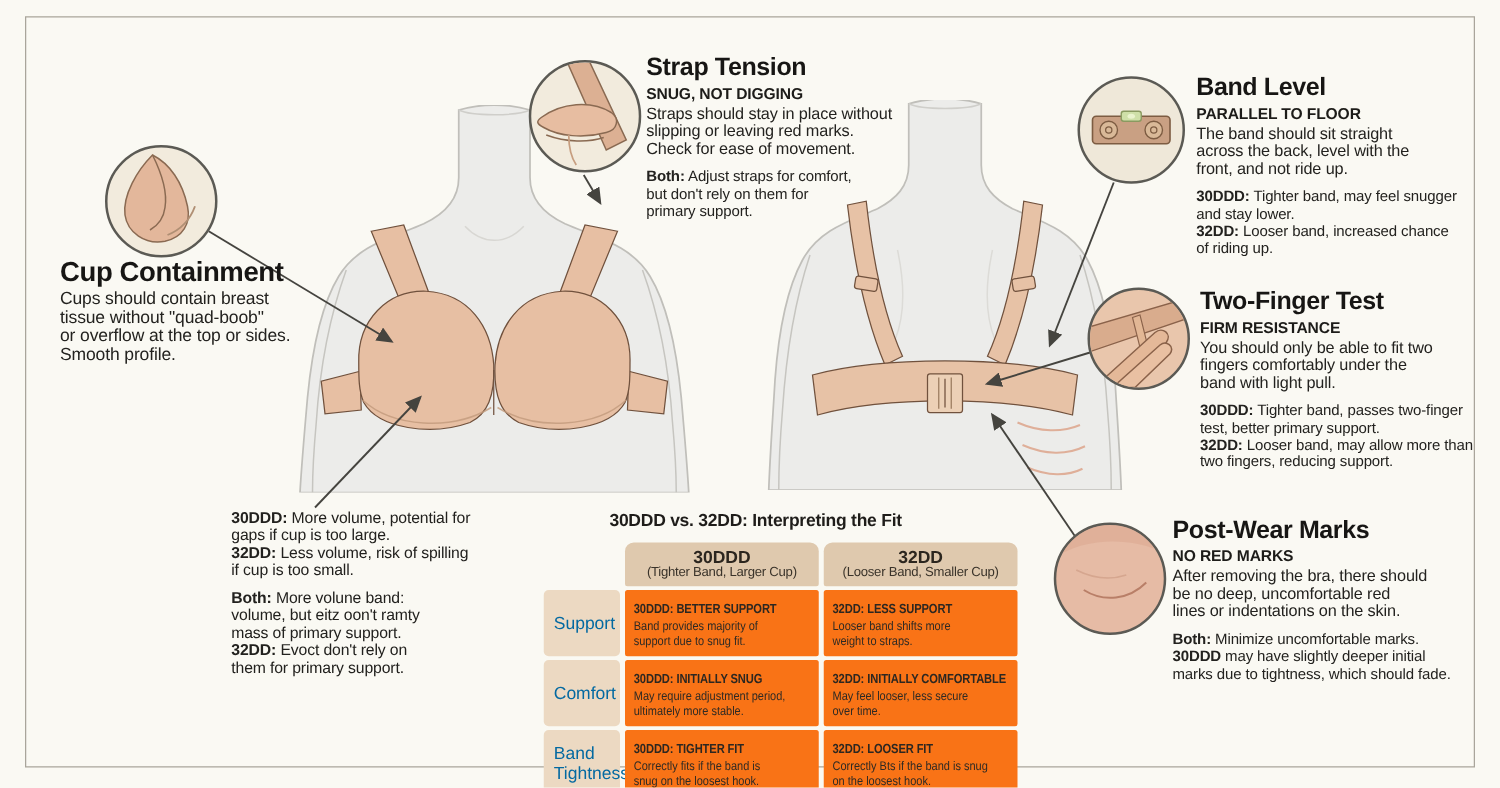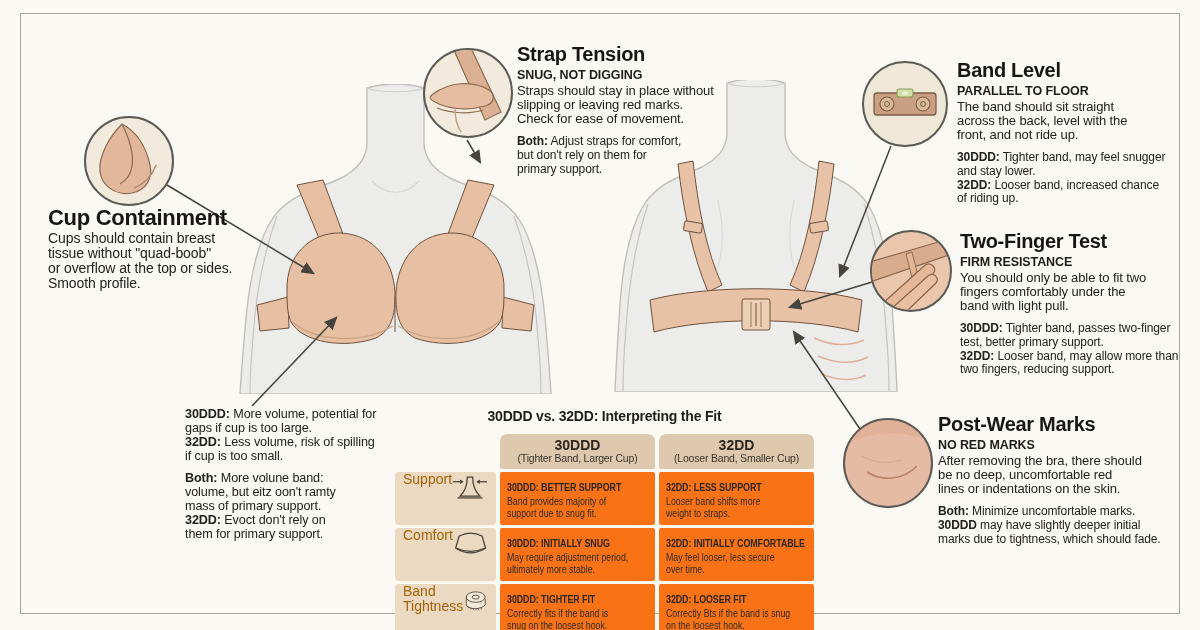--- a/index.html
+++ b/index.html
@@ -25,23 +25,23 @@
   
   .circle{position:absolute;border:2px solid #5b5a54;border-radius:50%;overflow:hidden;
           background:#f2ebdd;box-sizing:border-box;}
   .circle svg{display:block;width:100%;height:100%;}
   
   .tbl-title{font-size:14px;font-weight:600;color:#1f1d1a;text-align:center;letter-spacing:-0.2px;}
   .tbl{display:grid;grid-template-columns:101px 155px 155px;grid-auto-rows:auto;gap:3px 4px;}
   .hcell{background:#dfc9ae;border-radius:7px 7px 2px 2px;text-align:center;padding:3px 2px 4px;}
   .hname{font-size:14px;font-weight:700;color:#2c261f;line-height:1.15;}
   .hsub{font-size:10.5px;color:#3a332a;line-height:1.1;letter-spacing:-0.2px;}
-  .lcell{background:#ecd9c2;border-radius:4px;display:flex;
-         justify-content:space-between;padding:0 8px;font-size:14px;color:#a16207;
-         white-space:pre-line;line-height:1.1;}
+  .lcell{background:#ecd9c2;border-radius:4px;display:flex;align-items:center;
+         justify-content:space-between;padding:0 8px;font-size:14px;color:#0369a1;
+         white-space:pre-line;line-height:1.1;margin-left:40px;}
   .ccell{background:#f97316;border-radius:2px;padding:5px 7px 4px;min-height:34px;}
   .cell-head{font-size:10.5px;font-weight:700;color:#2c2721;white-space:nowrap;display:inline-block;
              transform:scaleX(0.85);transform-origin:left center;letter-spacing:-0.1px;}
   .cell-body{font-size:10px;color:#2e2a24;white-space:pre;display:inline-block;line-height:1.22;
              transform:scaleX(0.88);transform-origin:left top;margin-top:1px;}
 </style>
 </head>
 <body>
 
 <div class="frame"></div>

